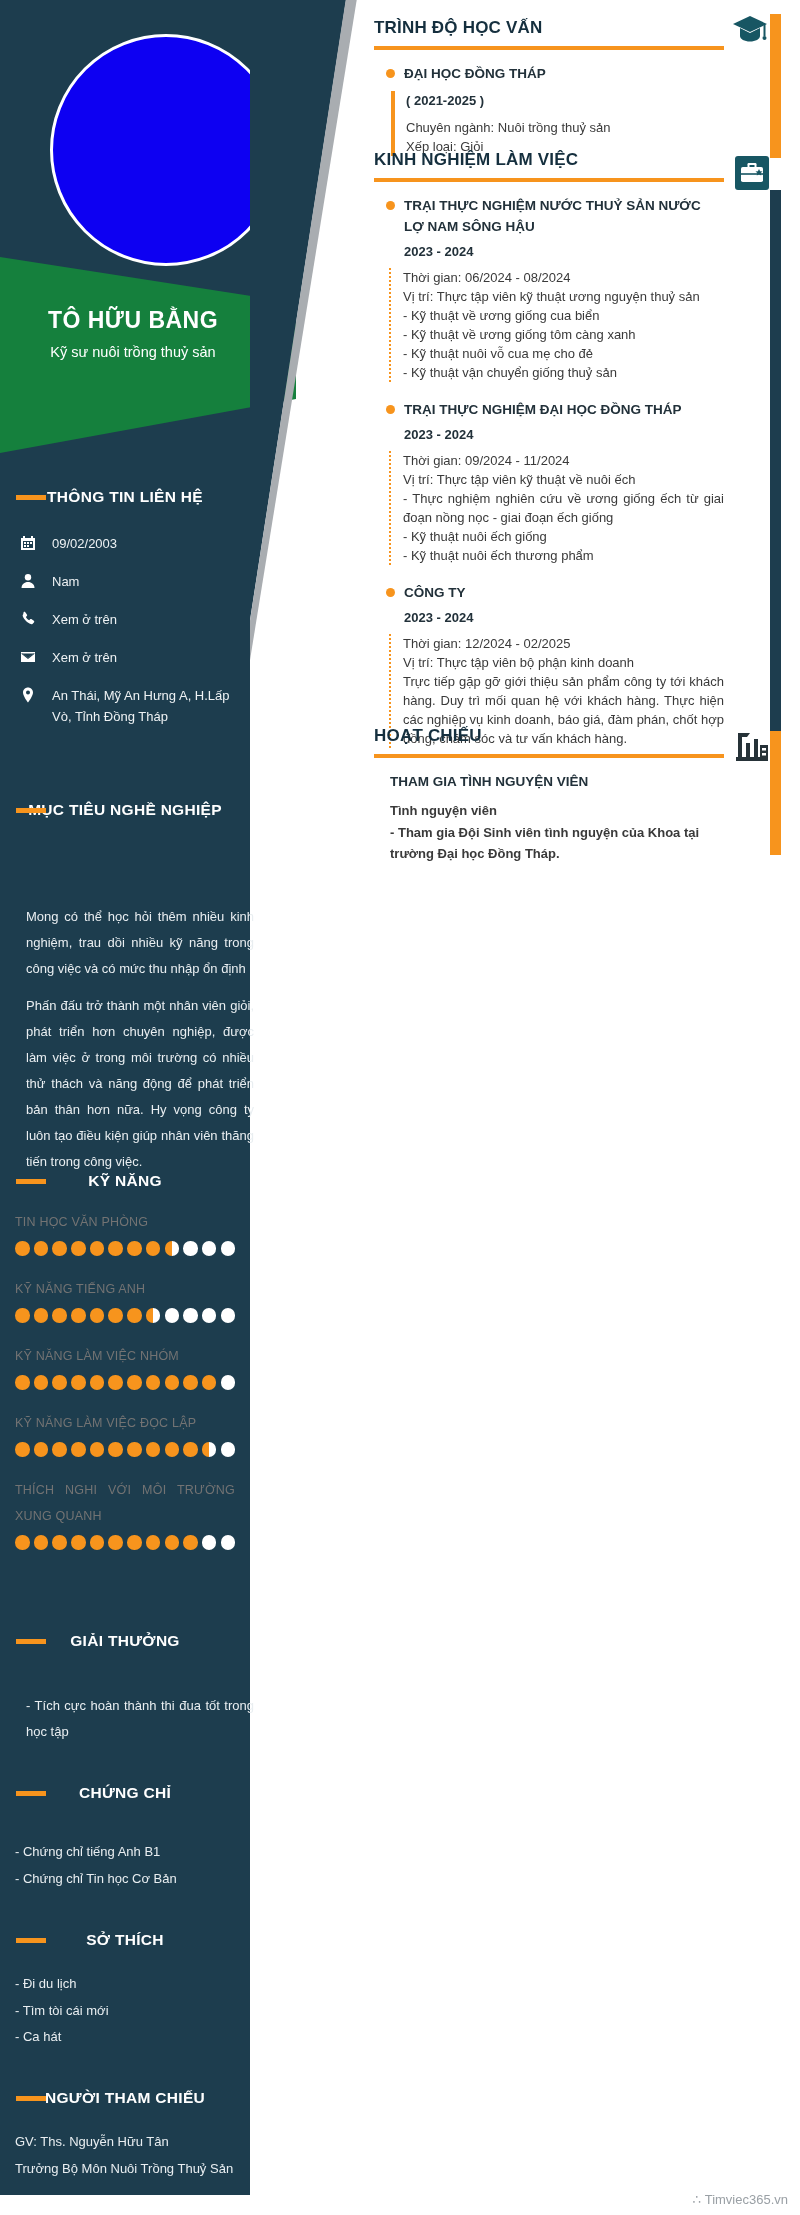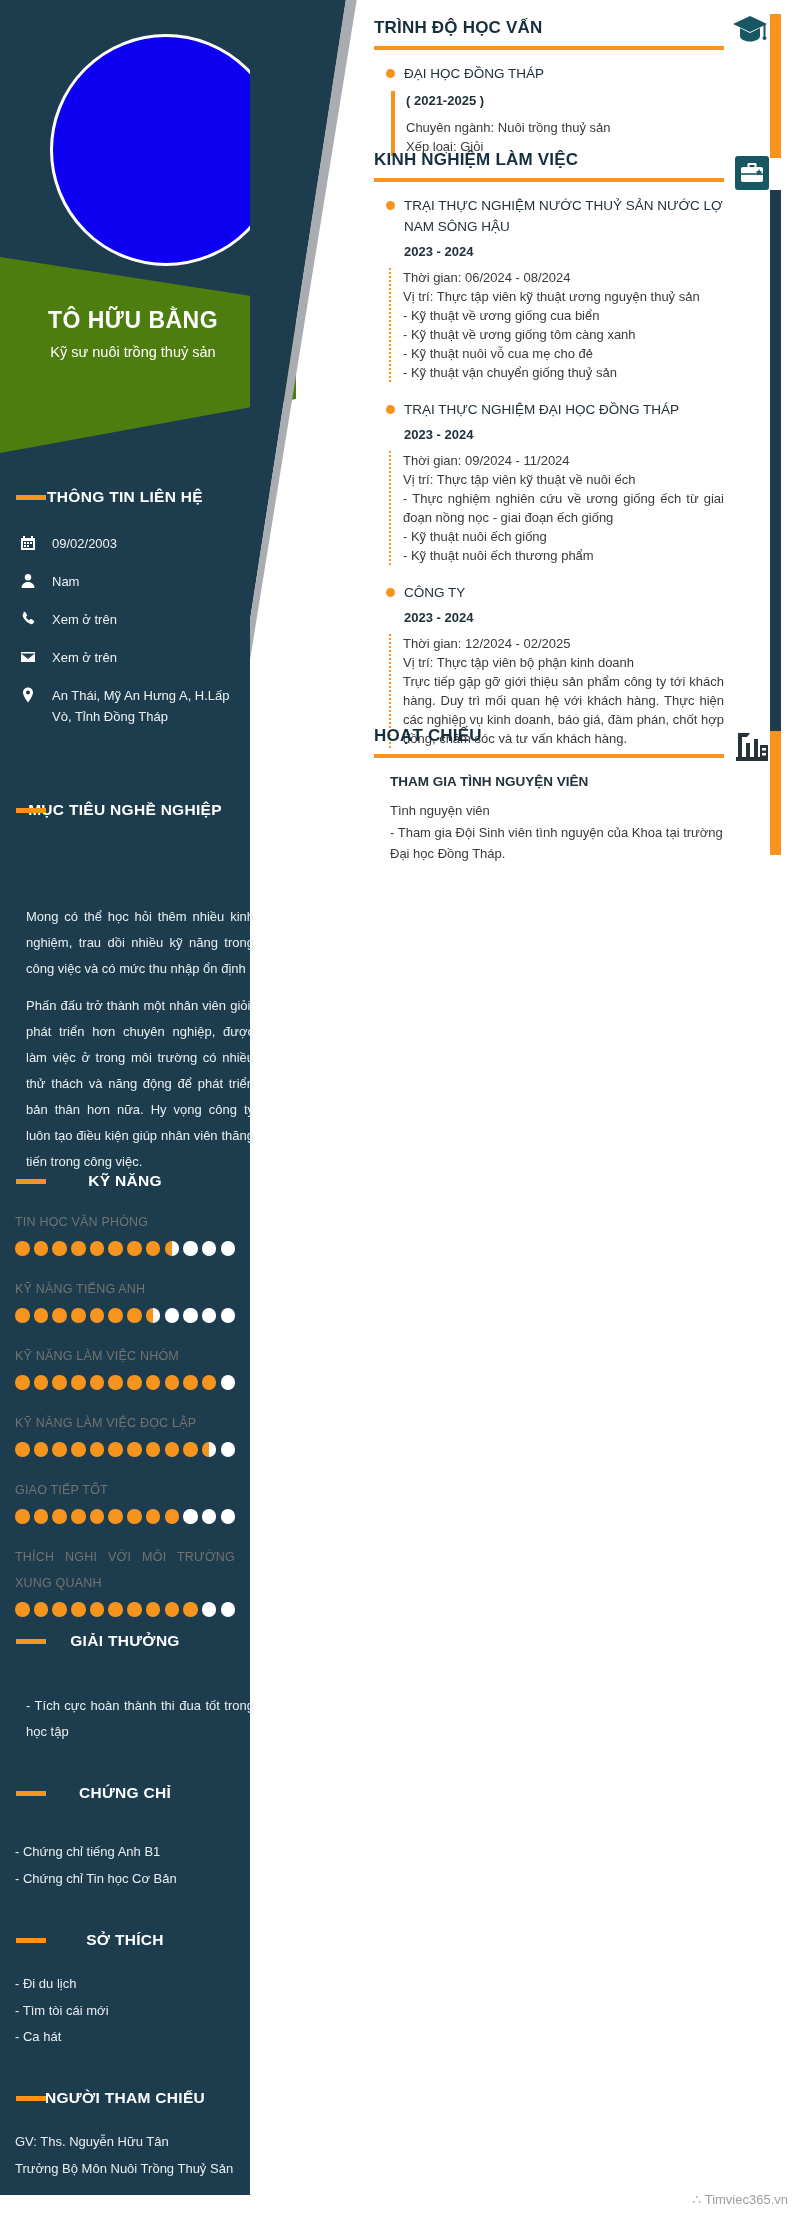--- a/index.html
+++ b/index.html
@@ -7,21 +7,21 @@
   #page{position:relative;width:800px;height:2215px;background:#ffffff;overflow:hidden;}
 
   
   .sidebar{position:absolute;left:0;top:0;width:250px;height:2195px;background:#1d3d4e;}
   .top-wedge{position:absolute;left:250px;top:0;width:96px;height:620px;background:#1d3d4e;
     clip-path:polygon(0 0,100% 0,0 100%);z-index:3;}
   .gray-stripe{position:absolute;left:250px;top:0;width:110px;height:660px;background:#a9adb1;
     clip-path:polygon(87% 0,97% 0,0 100%,0 94%);z-index:4;}
   .avatar{position:absolute;left:50px;top:34px;width:226px;height:226px;border-radius:50%;
     background:#0d00f2;border:3px solid #ffffff;z-index:2;}
-  .name-band{position:absolute;left:0;top:255px;width:296px;height:200px;background:#4d7c0f;
+  .name-band{position:absolute;left:0;top:255px;width:296px;height:200px;background:#15803d;
     clip-path:polygon(0 1%,100% 24%,100% 72%,0 99%);z-index:2;}
   .name-band .inner{position:absolute;left:0;top:0;width:266px;text-align:center;}
   .cv-name{margin-top:52px;color:#ffffff;font-size:23px;font-weight:bold;letter-spacing:.5px;}
   .cv-title{margin-top:10px;color:#ffffff;font-size:14.5px;}
 
   .sb-sec{position:absolute;left:0;width:250px;color:#ecf1f3;}
   .sb-head{position:relative;text-align:center;padding:0 16px;color:#ffffff;
     font-size:15.5px;font-weight:bold;letter-spacing:.3px;line-height:22px;}
   .sb-head .dash{position:absolute;left:16px;top:50%;margin-top:-2px;width:30px;height:4.5px;
     background:#f7941d;}
@@ -50,32 +50,32 @@
 
   
   .main{position:absolute;left:374px;top:0;width:350px;}
   .m-sec{position:absolute;left:0;width:350px;}
   .m-head{font-size:17px;font-weight:bold;color:#152f3e;letter-spacing:.2px;line-height:24px;}
   .m-underline{height:4px;background:#f7941d;margin-top:6px;}
 
   .entry{position:relative;padding-left:30px;margin-top:13px;}
   .entry .bullet{position:absolute;left:12px;top:6px;width:9px;height:9px;border-radius:50%;
     background:#f7941d;}
-  .e-title{font-size:13.5px;font-weight:normal;color:#22313a;line-height:21px;}
+  .e-title{font-size:13.5px;font-weight:bold;color:#22313a;line-height:21px;}
   .e-period{font-size:13px;font-weight:bold;color:#22313a;line-height:19px;margin-top:5px;}
   .edu-block{margin-left:-13px;margin-top:7px;border-left:4.5px solid #f7941d;padding-left:11px;}
   .edu-period{font-size:13px;font-weight:bold;color:#22313a;line-height:20px;margin-bottom:8px;}
   .edu-line{font-size:13px;color:#3a3a3a;line-height:18.5px;}
   .xp-details{margin-left:-15px;margin-top:7px;border-left:2px dotted #f7941d;padding-left:12px;}
   .xp-details .dl{font-size:13px;color:#3a3a3a;line-height:19px;}
   .xp-details .dl.just{text-align:justify;}
   .xp-entry{margin-bottom:17px;}
 
   .act-title{font-size:13.5px;font-weight:bold;color:#22313a;margin:14px 0 0 16px;line-height:20px;}
-  .act-lines{margin:8px 0 0 16px;}
+  .act-lines{margin:8px 0 0 16px;font-weight:bold;}
   .act-lines .al{font-size:13px;color:#3a3a3a;line-height:21.5px;}
 
   
   .ribbon{position:absolute;width:11px;}
   .ribbon.orange{background:#f7941d;}
   .ribbon.navy{background:#1d3d4e;}
   .side-icon{position:absolute;}
 
   .watermark{position:absolute;right:12px;top:2192px;font-size:13px;color:#9aa0a5;}
   .watermark .tri{color:#9aa0a5;margin-right:4px;}
@@ -164,24 +164,20 @@
       <div class="sk-label">KỸ NĂNG TIẾNG ANH</div>
       <div class="dots"><span class="dot full"></span><span class="dot full"></span><span class="dot full"></span><span class="dot full"></span><span class="dot full"></span><span class="dot full"></span><span class="dot full"></span><span class="dot half"></span><span class="dot empty"></span><span class="dot empty"></span><span class="dot empty"></span><span class="dot empty"></span></div>
     </div>
     <div class="skill">
       <div class="sk-label">KỸ NĂNG LÀM VIỆC NHÓM</div>
       <div class="dots"><span class="dot full"></span><span class="dot full"></span><span class="dot full"></span><span class="dot full"></span><span class="dot full"></span><span class="dot full"></span><span class="dot full"></span><span class="dot full"></span><span class="dot full"></span><span class="dot full"></span><span class="dot full"></span><span class="dot empty"></span></div>
     </div>
     <div class="skill">
       <div class="sk-label">KỸ NĂNG LÀM VIỆC ĐỌC LẬP</div>
       <div class="dots"><span class="dot full"></span><span class="dot full"></span><span class="dot full"></span><span class="dot full"></span><span class="dot full"></span><span class="dot full"></span><span class="dot full"></span><span class="dot full"></span><span class="dot full"></span><span class="dot full"></span><span class="dot half"></span><span class="dot empty"></span></div>
-    </div>
-    <div class="skill">
-      <div class="sk-label">GIAO TIẾP TỐT</div>
-      <div class="dots"><span class="dot full"></span><span class="dot full"></span><span class="dot full"></span><span class="dot full"></span><span class="dot full"></span><span class="dot full"></span><span class="dot full"></span><span class="dot full"></span><span class="dot full"></span><span class="dot empty"></span><span class="dot empty"></span><span class="dot empty"></span></div>
     </div>
     <div class="skill">
       <div class="sk-label wrap">THÍCH NGHI VỚI MÔI TRƯỜNG XUNG QUANH</div>
       <div class="dots"><span class="dot full"></span><span class="dot full"></span><span class="dot full"></span><span class="dot full"></span><span class="dot full"></span><span class="dot full"></span><span class="dot full"></span><span class="dot full"></span><span class="dot full"></span><span class="dot full"></span><span class="dot empty"></span><span class="dot empty"></span></div>
     </div>
   </div>
 
   <div class="sb-sec" style="top:1630px;">
     <div class="sb-head">
       <span class="dash"></span>

